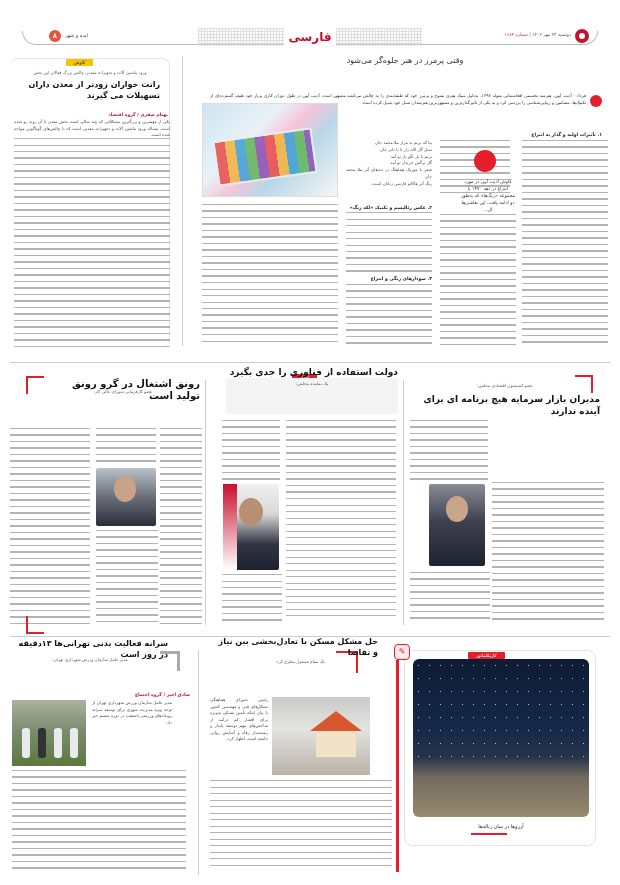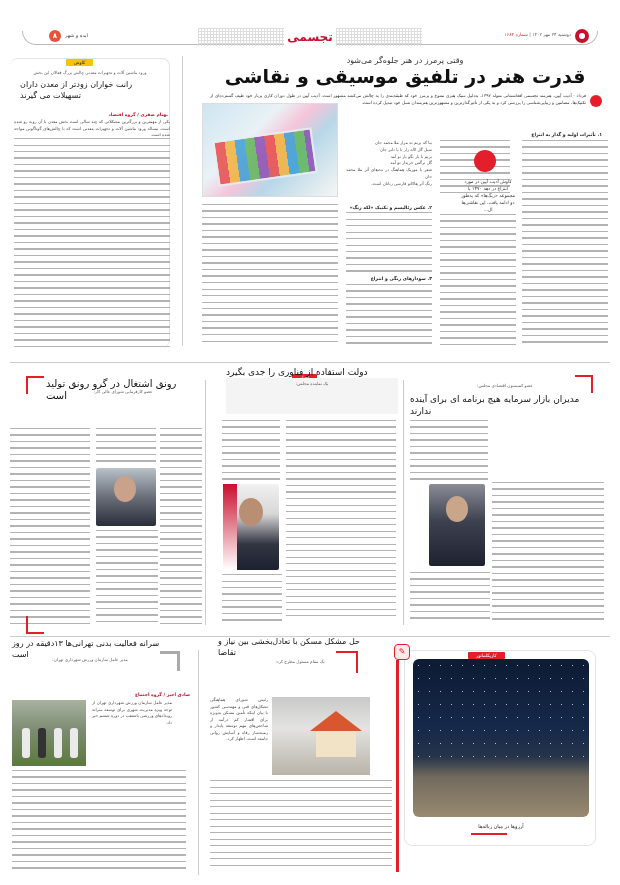--- a/index.html
+++ b/index.html
@@ -24,21 +24,21 @@
 .photo-paint .palette{position:absolute;left:12px;top:30px;width:100px;height:46px;background:repeating-linear-gradient(90deg,#e94b4b 0 10px,#f3b33d 10px 20px,#3c9fd6 20px 30px,#5fb65a 30px 40px,#8b4fb3 40px 50px);border:2px solid #e8eef2;transform:rotate(-8deg);opacity:.85}
 .sub{font-weight:bold;font-size:4.6px;color:#222;position:absolute}
 .quote-box{position:absolute;left:460px;top:208px;width:56px;text-align:center;font-size:4.6px;line-height:7px;color:#333}
 .vline{position:absolute;width:1px;background:#ccc}
 .hline{position:absolute;height:1px;background:#ccc}
 .sidebar-box{position:absolute;left:10px;top:58px;width:160px;height:290px;border:1px solid #e5e5e5;border-radius:8px;border-left:none;border-bottom:none}
 .tag{position:absolute;height:7px;padding:0 8px;font-size:4.5px;line-height:7px;color:#222;border-radius:1px}
 .tag.yellow{background:#f5c400}
 .tag.red{background:#e41e2b;color:#fff}
 .box-kicker{position:absolute;font-size:4.2px;color:#555;text-align:center}
-.box-title{position:absolute;font-size:8px;font-weight:normal;color:#111;text-align:left;line-height:11px}
+.box-title{position:absolute;font-size:8px;font-weight:bold;color:#111;text-align:right;line-height:11px}
 .author{position:absolute;font-size:4.5px;color:#c8102e;font-weight:bold}
 .corner-red-tr{position:absolute;width:18px;height:18px;border-top:2px solid #e41e2b;border-right:2px solid #e41e2b}
 .corner-red-tl{position:absolute;width:18px;height:18px;border-top:2px solid #e41e2b;border-left:2px solid #e41e2b}
 .corner-red-bl{position:absolute;width:18px;height:18px;border-bottom:2px solid #e41e2b;border-left:2px solid #e41e2b}
 .corner-gray{position:absolute;width:20px;height:20px;border-top:3px solid #aaa;border-right:3px solid #aaa}
 .greybox{position:absolute;background:#f4f4f4}
 .photo-man1{position:absolute;left:429px;top:484px;width:56px;height:82px;background:linear-gradient(180deg,#8a8d96 0%,#3e4250 45%,#1d2130 100%);border-radius:2px}
 .photo-man1::before{content:"";position:absolute;left:17px;top:12px;width:22px;height:26px;border-radius:50%;background:#c9a58a}
 .photo-man2{position:absolute;left:223px;top:484px;width:56px;height:86px;background:linear-gradient(180deg,#f1f1f1 0%,#d7d7d7 35%,#323642 70%,#1d2130 100%);border-radius:2px}
 .photo-man2::before{content:"";position:absolute;left:16px;top:14px;width:24px;height:28px;border-radius:50%;background:#b98f74}
@@ -67,25 +67,24 @@
     <div class="logo-right"></div>
     <div class="date">
       <span>دوشنبه ۲۴ مهر ۱۴۰۲</span>
       <span> | </span>
       <span class="num">شماره ۱۶۸۴</span>
     </div>
     <div class="pagenum">۸</div>
     <div class="section-name">ایده و شهر</div>
   </div>
   <div class="masthead">
-    <div class="brand">تجسمی</div>
+    <div class="brand">فارسی</div>
   </div>
 
   <div class="lead-kicker">وقتی پرمرز در هنر جلوه‌گر می‌شود</div>
-  <div class="lead-title">قدرت هنر در تلفیق موسیقی و نقاشی</div>
   <div class="redbadge" style="right:18px;top:95px"></div>
   <div class="lead-intro" style="right:34px;left:auto;width:376px">فرداد - آدیب آیین، هنرمند تجسمی افغانستانی متولد ۱۳۹۷، به‌دلیل سبک هنری متنوع و پرمرز خود که طبقه‌بندی را به چالش می‌کشد مشهور است. آدیب آیین در طول دوران کاری پربار خود طیف گسترده‌ای از تکنیک‌ها، مضامین و زیبایی‌شناسی را بررسی کرد و به یکی از تأثیرگذارترین و مشهورترین هنرمندان نسل خود تبدیل کرده است.</div>
 
   <div class="photo-paint">
       <div class="palette"></div>
     </div>
 
   <div class="sub" style="right:18px;top:132px">۱. تأثیرات اولیه و گذار به انتزاع</div>
   <div class="txt txt-fill" style="left:522px;top:140px;width:86px;height:206px"></div>
   <div class="txt txt-fill" style="left:440px;top:140px;width:70px;height:58px"></div>

